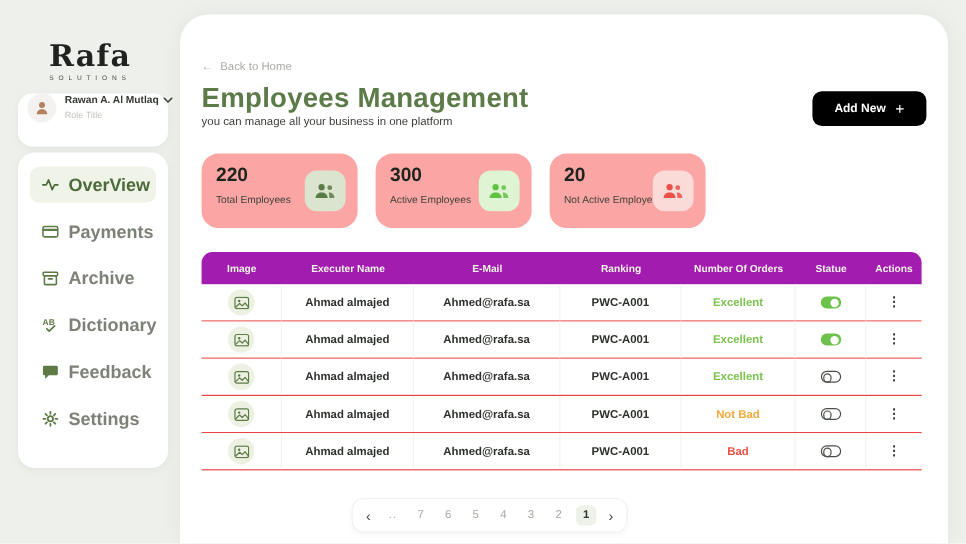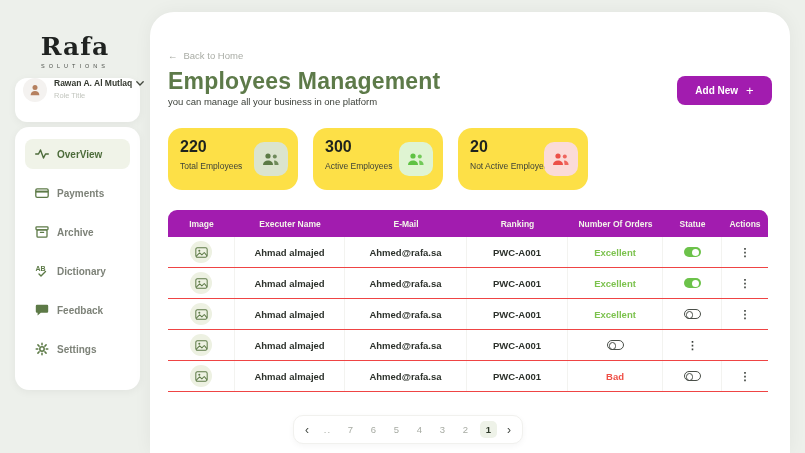--- a/index.html
+++ b/index.html
@@ -33,46 +33,46 @@
   .user-role { font-size:7.5px; color:#c3c6bf; margin-top:3px; }
   .nav-card {
     position:absolute; left:15px; top:127px; width:125px; height:263px;
     background:#fff; border-radius:14px; box-shadow:0 2px 8px rgba(0,0,0,.05);
     padding:12px 10px; display:flex; flex-direction:column;
   }
   .nav-item {
     height:30px; margin-bottom:9px; display:flex; align-items:center; gap:8px;
     padding:0 10px; border-radius:8px; cursor:pointer;
   }
-  .nav-item .nav-label { font-size:10px; color:#7d8278; font-weight:600; }
+  .nav-item .nav-label { font-size:15px; color:#7d8278; font-weight:600; }
   .nav-item.active { background:#f0f3e8; }
   .nav-item.active .nav-label { color:#4c6b3a; font-weight:700; }
   .nav-icon { width:14px; height:14px; flex:0 0 auto; display:flex; align-items:center; justify-content:center; }
   
   .main-card {
     position:absolute; left:150px; top:12px; width:640px; height:441px;
     background:#fff; border-radius:24px 24px 0 0; box-shadow:0 0 18px rgba(0,0,0,.05);
   }
   .back-link {
     position:absolute; left:18px; top:38px; font-size:9.5px; color:#a9aca5;
     display:flex; align-items:center; gap:6px; cursor:pointer;
   }
   .page-title { position:absolute; left:18px; top:56px; font-size:23px; font-weight:700; color:#5d7a49; letter-spacing:.2px; }
   .page-subtitle { position:absolute; left:18px; top:84px; font-size:9.5px; color:#3a3f38; }
   .add-btn {
     position:absolute; right:18px; top:64px; width:95px; height:29px;
-    background:#a21caf; border:none; border-radius:8px; color:#fff;
+    background:#000000; border:none; border-radius:8px; color:#fff;
     font-size:10px; font-weight:600; display:flex; align-items:center; justify-content:center;
     gap:8px; cursor:pointer; font-family:inherit;text-align:right;
   }
   .add-btn .plus { font-size:13px; font-weight:400; }
   
   .stats-row { position:absolute; left:18px; top:116px; display:flex; gap:15px; }
   .stat-card {
-    width:130px; height:62px; background:#fde047; border-radius:14px;
+    width:130px; height:62px; background:#fca5a5; border-radius:14px;
     position:relative; padding:10px 12px;
   }
   .stat-value { font-size:16px; font-weight:700; color:#1e231e; }
   .stat-label { font-size:8.5px; color:#3c4138; margin-top:5px; white-space:nowrap; }
   .stat-iconbox {
     position:absolute; right:10px; top:14px; width:34px; height:34px; border-radius:10px;
     display:flex; align-items:center; justify-content:center;
   }
   .stat-iconbox.olive { background:#dbe4ce; color:#5c7a45; }
   .stat-iconbox.green { background:#dff4d2; color:#5fc243; }
@@ -367,20 +367,23 @@
                 <rect x="0.8" y="0.8" width="12.4" height="10.4" rx="1.8"></rect>
                 <circle cx="4.6" cy="4.2" r="1.1" fill="currentColor" stroke="none"></circle>
                 <path d="M1.6 9.6 L5 6.4 l2.4 2.2 L10 6 l2.6 3.2" stroke-linecap="round" stroke-linejoin="round"></path>
               </svg>
             </span>
           </div>
           <div class="td">Ahmad almajed</div>
           <div class="td">Ahmed@rafa.sa</div>
           <div class="td">PWC-A001</div>
           <div class="td">
+            <span class="rank rank-warn">Not Bad</span>
+          </div>
+          <div class="td">
             <span class="toggle off"></span>
           </div>
           <div class="td">
             <span class="kebab">⋮</span>
           </div>
         </div>
 
         <div class="tr">
           <div class="td">
             <span class="img-circle">

